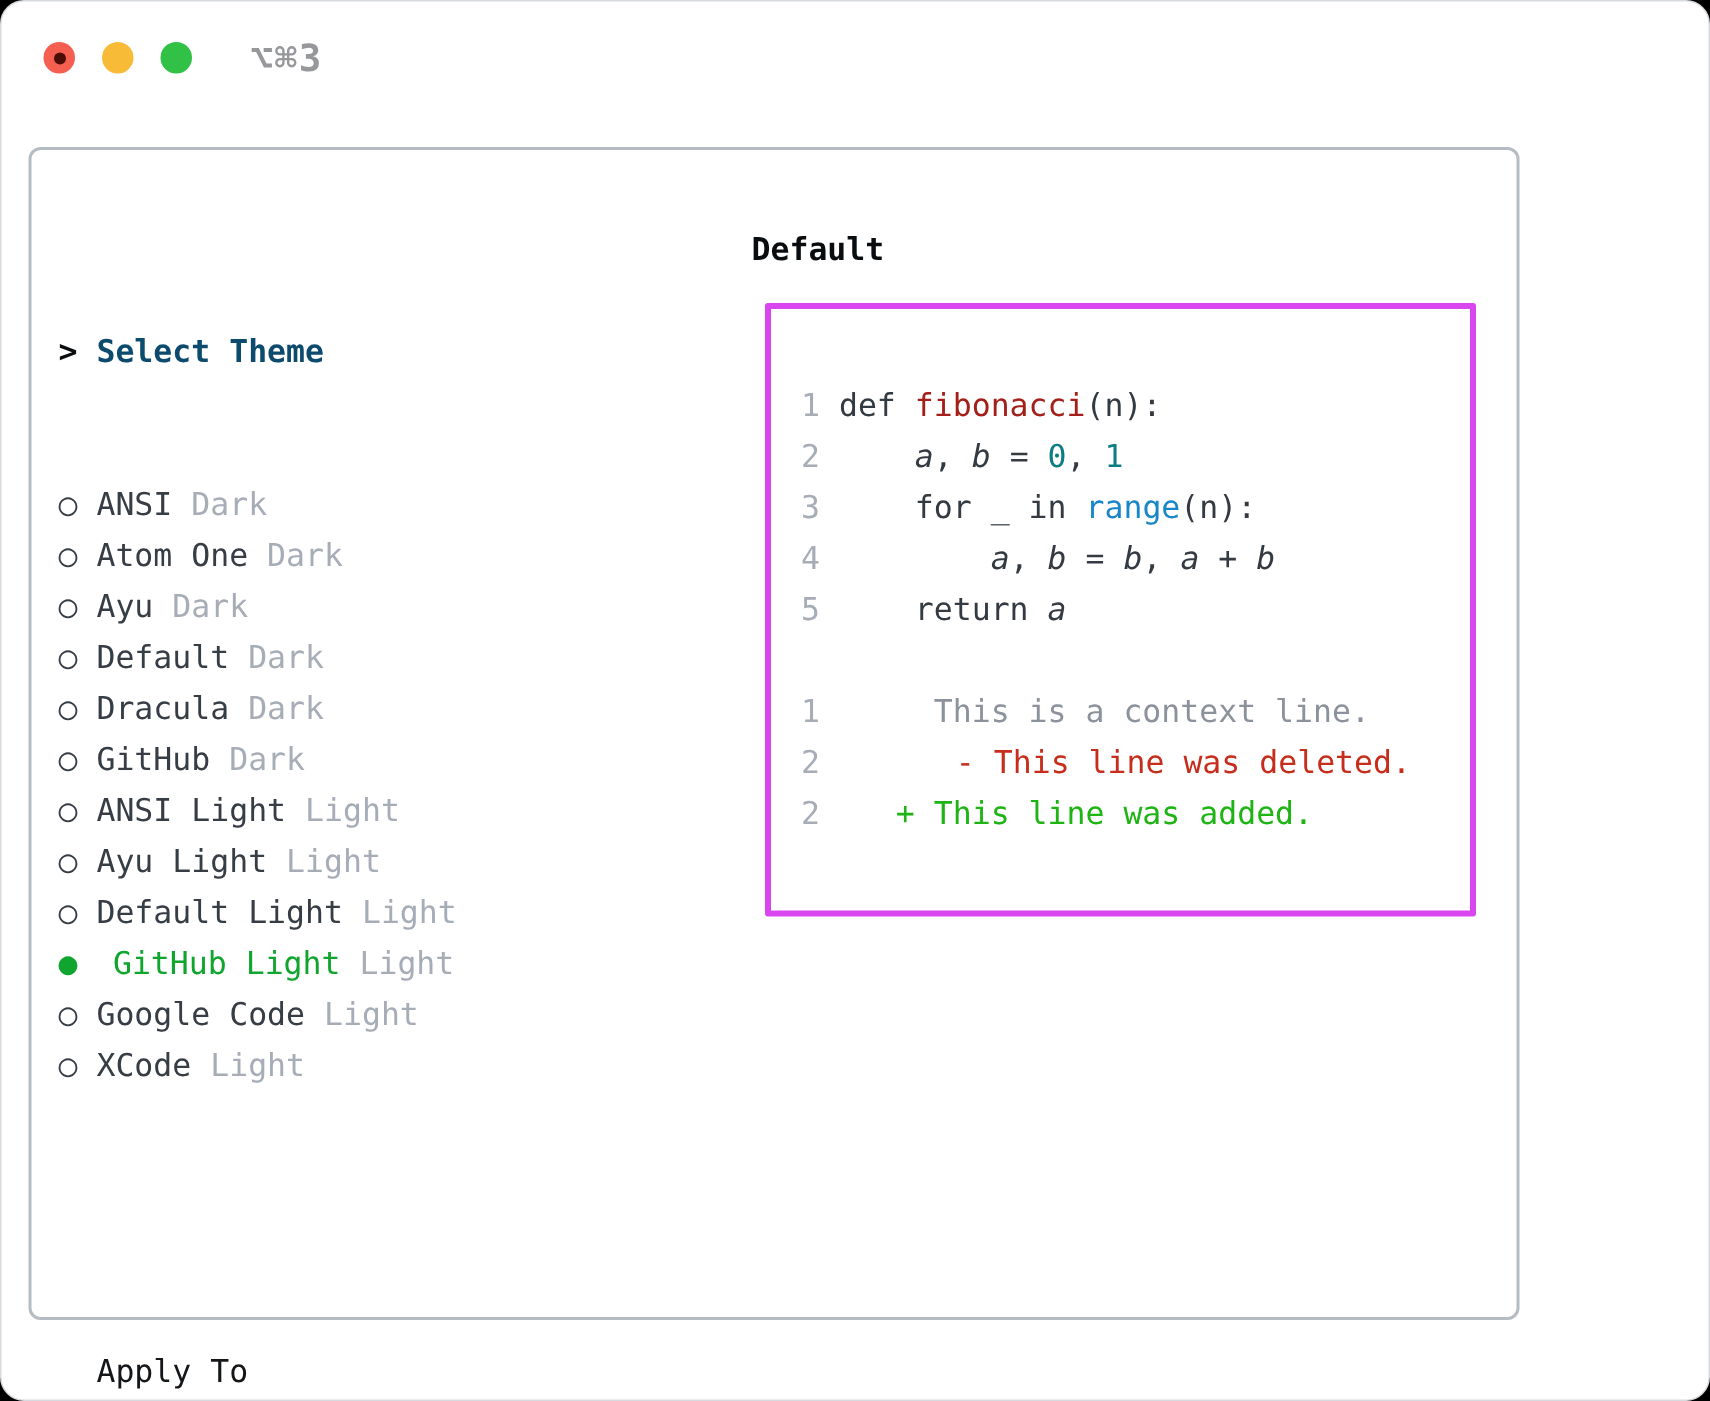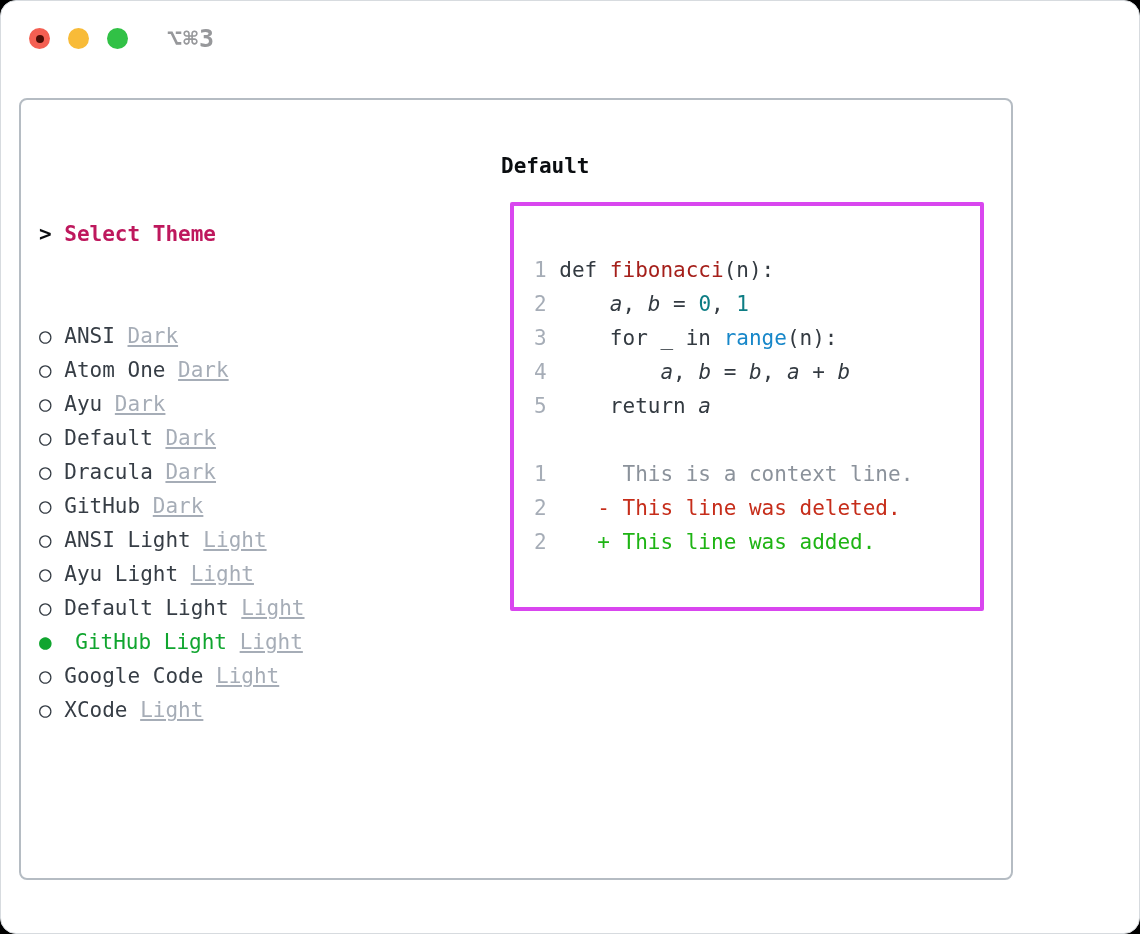--- a/index.html
+++ b/index.html
@@ -42,24 +42,24 @@
     border:2px solid #b5bcc3;border-radius:8px;box-sizing:border-box;background:#fff;
   }
   .leftcol{
     position:absolute;left:18px;top:49px;
     font-size:21px;line-height:34px;white-space:pre;color:var(--text-dark);
   }
   .row{height:34px;}
   .m{display:inline-block;width:2ch;}
   .m.cursor{font-weight:bold;color:#0a0d10;}
   .m.sel{color:var(--selection-green);}
-  .hdr{font-weight:bold;color:#be185d;}
+  .hdr{font-weight:bold;color:#0c4a6e;}
   .tname{color:var(--text-dark);}
   .tname.sel{color:var(--selection-green);margin-left:11px;}
-  .ttag{color:var(--muted-gray);margin-left:1ch;text-decoration:underline;}
+  .ttag{color:var(--muted-gray);margin-left:1ch;}
   .applyhdr{color:#14171a;}
   
   .prevlabel{
     position:absolute;left:480px;top:49px;font-size:21px;line-height:34px;
     font-weight:bold;color:#0a0d10;
   }
   .prevbox{
     position:absolute;left:489px;top:102px;width:474px;height:409px;
     border:4px solid #d946ef;border-radius:2px;box-sizing:border-box;background:#fff;
   }
@@ -68,21 +68,21 @@
     font-size:21px;line-height:34px;white-space:pre;
   }
   .cline{height:34px;}
   .gut{display:inline-block;width:2ch;color:var(--muted-gray);}
   .seg-plain{color:#333a41;}
   .seg-func{color:var(--function-red);}
   .seg-number{color:var(--number-teal);}
   .seg-builtin{color:var(--builtin-blue);}
   .seg-var{color:#333a41;font-style:italic;}
   .seg-context{color:var(--context-gray);}
-  .seg-deleted{color:var(--deleted-red);}
+  .seg-deleted{color:var(--deleted-red);margin-left:40px;}
   .seg-added{color:var(--added-green);}
 </style>
 </head>
 <body>
 
 <div class="window">
 
   <div class="titlebar">
     <div>
       <span class="tl red">
@@ -93,20 +93,21 @@
     </div>
     <span class="wtitle">⌥⌘3</span>
   </div>
 
   <div class="panel">
 
     <div class="leftcol">
       <div class="row"><span class="m cursor">&gt;</span><span class="hdr">Select Theme</span></div>
       <div id="theme-rows"><div class="row"><span class="m">○</span><span class="tname">ANSI</span><span class="ttag">Dark</span></div><div class="row"><span class="m">○</span><span class="tname">Atom One</span><span class="ttag">Dark</span></div><div class="row"><span class="m">○</span><span class="tname">Ayu</span><span class="ttag">Dark</span></div><div class="row"><span class="m">○</span><span class="tname">Default</span><span class="ttag">Dark</span></div><div class="row"><span class="m">○</span><span class="tname">Dracula</span><span class="ttag">Dark</span></div><div class="row"><span class="m">○</span><span class="tname">GitHub</span><span class="ttag">Dark</span></div><div class="row"><span class="m">○</span><span class="tname">ANSI Light</span><span class="ttag">Light</span></div><div class="row"><span class="m">○</span><span class="tname">Ayu Light</span><span class="ttag">Light</span></div><div class="row"><span class="m">○</span><span class="tname">Default Light</span><span class="ttag">Light</span></div><div class="row"><span class="m sel">●</span><span class="tname sel">GitHub Light</span><span class="ttag">Light</span></div><div class="row"><span class="m">○</span><span class="tname">Google Code</span><span class="ttag">Light</span></div><div class="row"><span class="m">○</span><span class="tname">XCode</span><span class="ttag">Light</span></div></div>
       <div class="row"></div>
+      <div class="row"><span class="m"></span><span class="applyhdr">Apply To</span></div>
       
       
       
       
     </div>
 
     <div class="prevlabel">Default</div>
 
     <div class="prevbox">
       <div id="code-lines"><div class="cline"><span class="gut">1</span><span class="seg-plain">def </span><span class="seg-func">fibonacci</span><span class="seg-plain">(n):</span></div><div class="cline"><span class="gut">2</span><span class="seg-plain">    </span><span class="seg-var">a</span><span class="seg-plain">, </span><span class="seg-var">b</span><span class="seg-plain"> = </span><span class="seg-number">0</span><span class="seg-plain">, </span><span class="seg-number">1</span></div><div class="cline"><span class="gut">3</span><span class="seg-plain">    for _ in </span><span class="seg-builtin">range</span><span class="seg-plain">(n):</span></div><div class="cline"><span class="gut">4</span><span class="seg-plain">        </span><span class="seg-var">a</span><span class="seg-plain">, </span><span class="seg-var">b</span><span class="seg-plain"> = </span><span class="seg-var">b</span><span class="seg-plain">, </span><span class="seg-var">a</span><span class="seg-plain"> + </span><span class="seg-var">b</span></div><div class="cline"><span class="gut">5</span><span class="seg-plain">    return </span><span class="seg-var">a</span></div><div class="cline"><span class="gut"></span></div><div class="cline"><span class="gut">1</span><span class="seg-context">     This is a context line.</span></div><div class="cline"><span class="gut">2</span><span class="seg-plain">   </span><span class="seg-deleted">- This line was deleted.</span></div><div class="cline"><span class="gut">2</span><span class="seg-plain">   </span><span class="seg-added">+ This line was added.</span></div></div>

